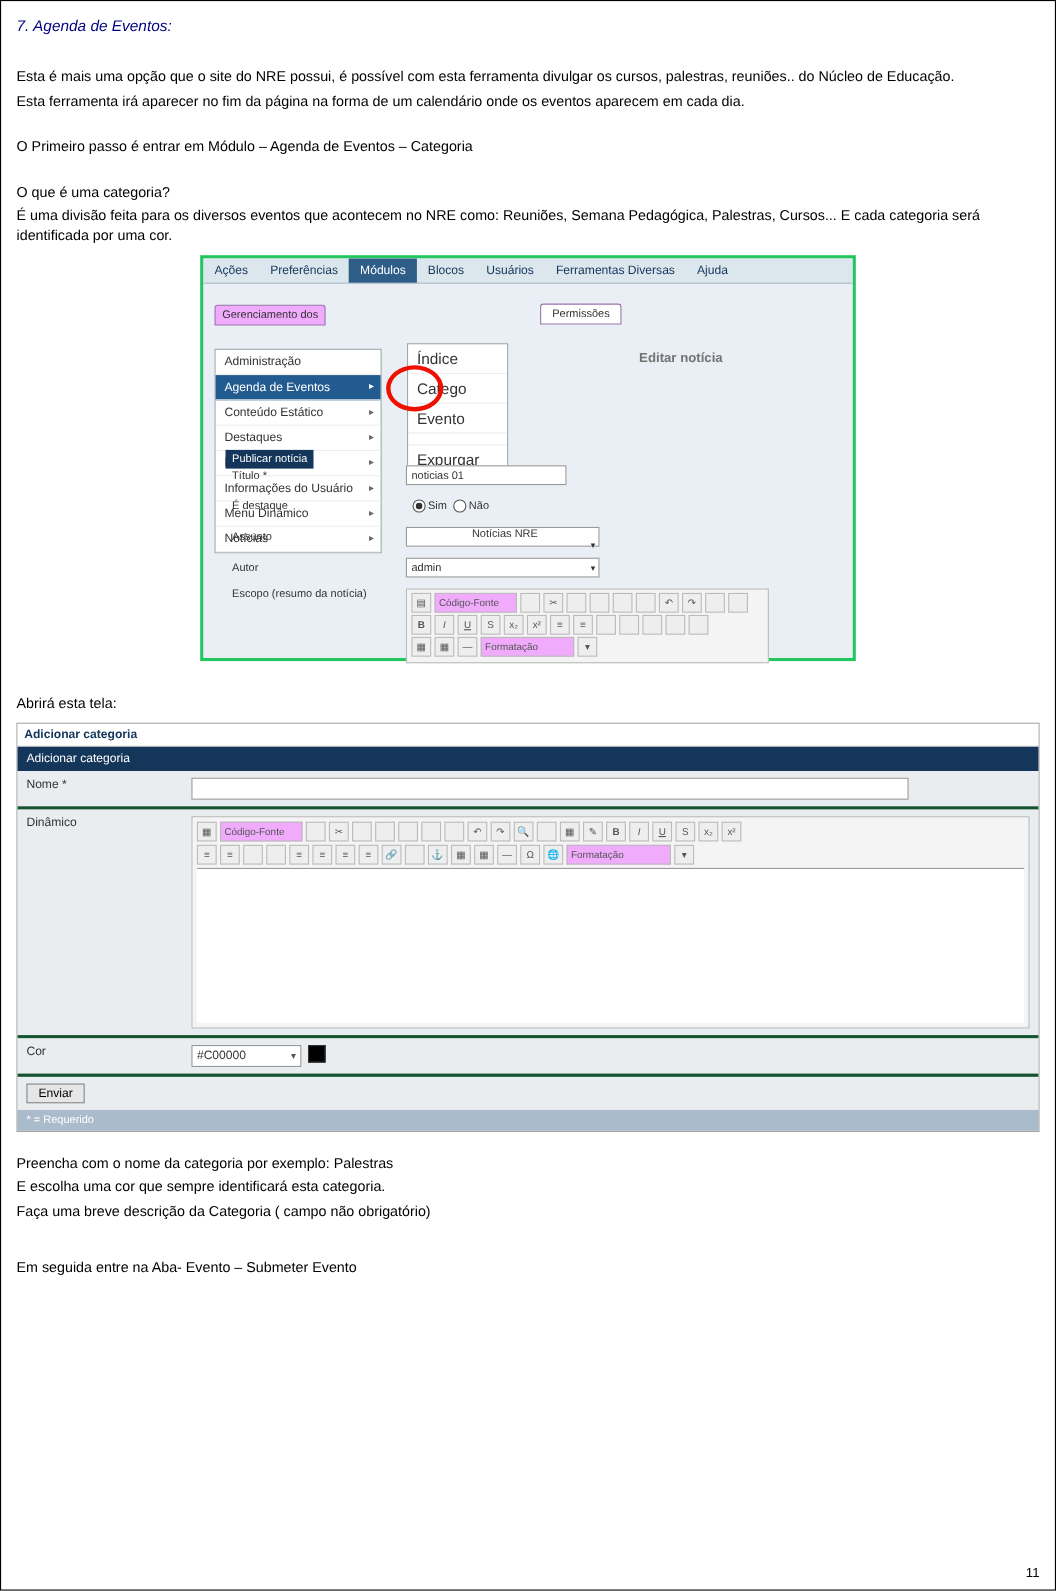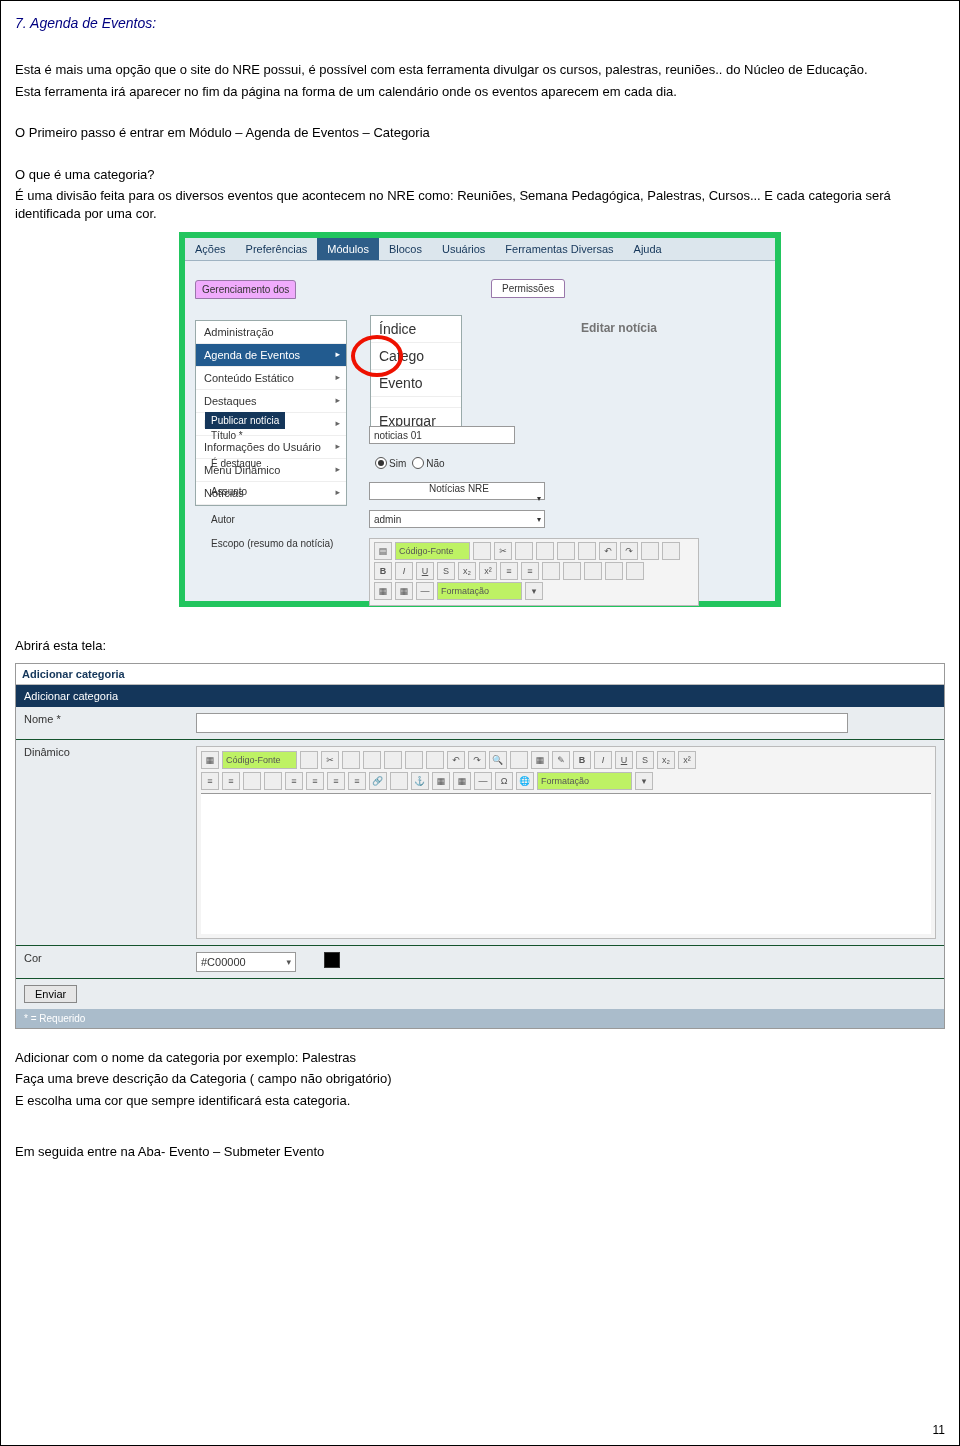--- a/index.html
+++ b/index.html
@@ -27,21 +27,21 @@
   }
   p { margin: 0 0 4px 0; line-height: 1.35; }
   .gap { height: 20px; }
   .gap-l { height: 30px; }
 
   
   .shot1 {
     width: 590px;
     margin: 10px auto 0 auto;
     background: #fff;
-    border: 6px solid #22c55e;
+    border: 3px solid #22c55e;
   }
   .shot1 .menubar {
     background: #dce6ed;
     border-bottom: 1px solid #9fb3c2;
     display: flex;
     font-size: 11px;
   }
   .shot1 .menubar span {
     padding: 5px 10px;
     color: #14365a;
@@ -172,21 +172,21 @@
   .radio.sel::after { content: ""; display: block; width: 6px; height: 6px; background: #333; border-radius: 50%; margin: 2px; }
   .toolbar {
     border: 1px solid #bbb;
     background: #f4f4f4;
     padding: 3px 4px;
     width: 320px;
     font-size: 10px;
   }
   .toolbar .row { display: flex; gap: 3px; align-items: center; flex-wrap: wrap; margin-bottom: 2px; }
   .tb-btn { width: 16px; height: 16px; border: 1px solid #bbb; background: #eee; display: inline-block; font-size: 9px; text-align: center; line-height: 16px; color: #555; }
-  .tb-wide { width: 70px; height: 16px; border: 1px solid #bbb; background: #bef264; display: inline-flex; align-items: center; padding-left: 3px; font-size: 9px; color: #555; }
+  .tb-wide { width: 70px; height: 16px; border: 1px solid #bbb; background: #f0abfc; display: inline-flex; align-items: center; padding-left: 3px; font-size: 9px; color: #555; }
 
   
   .shot2 {
     margin: 8px 0 0 0;
     border: 1px solid #999;
   }
   .shot2 .addcat {
     color: #14365a;
     font-size: 11px;
     font-weight: bold;
@@ -197,25 +197,24 @@
   .shot2 .barblue {
     background: #14365a;
     color: #fff;
     font-size: 11px;
     padding: 5px 8px;
   }
   .shot2 .row2 {
     display: flex;
     align-items: flex-start;
     background: #e9edf0;
-    border-bottom: 1px solid #14532d;
+    border-bottom: 3px solid #14532d;
     padding: 6px 8px;
     font-size: 11px;
     color: #333;
-    gap: 22px;
   }
   .shot2 .row2 .lbl2 { width: 150px; }
   .shot2 .inp2 {
     border: 1px solid #999;
     background: #fff;
     height: 18px;
     flex: 1;
     max-width: 650px;
   }
   .editor-tb {
@@ -454,20 +453,20 @@
         </div>
       <div class="swatch"></div>
     </div>
     <div style="background:#e9edf0;">
       <span class="enviar-btn">Enviar</span>
     </div>
     <div class="req">* = Requerido</div>
   </div>
 
   <div class="gap"></div>
-  <p>Adicionar com o nome da categoria por exemplo: Palestras</p>
+  <p>Preencha com o nome da categoria por exemplo: Palestras</p>
+  <p>E escolha uma cor que sempre identificará esta categoria.</p>
   <p>Faça uma breve descrição da Categoria ( campo não obrigatório)</p>
-  <p>E escolha uma cor que sempre identificará esta categoria.</p>
   <div class="gap-l"></div>
   <p>Em seguida entre na Aba- Evento – Submeter Evento</p>
 
   <div class="page-num">11</div>
 </div>
 
 </body></html>

